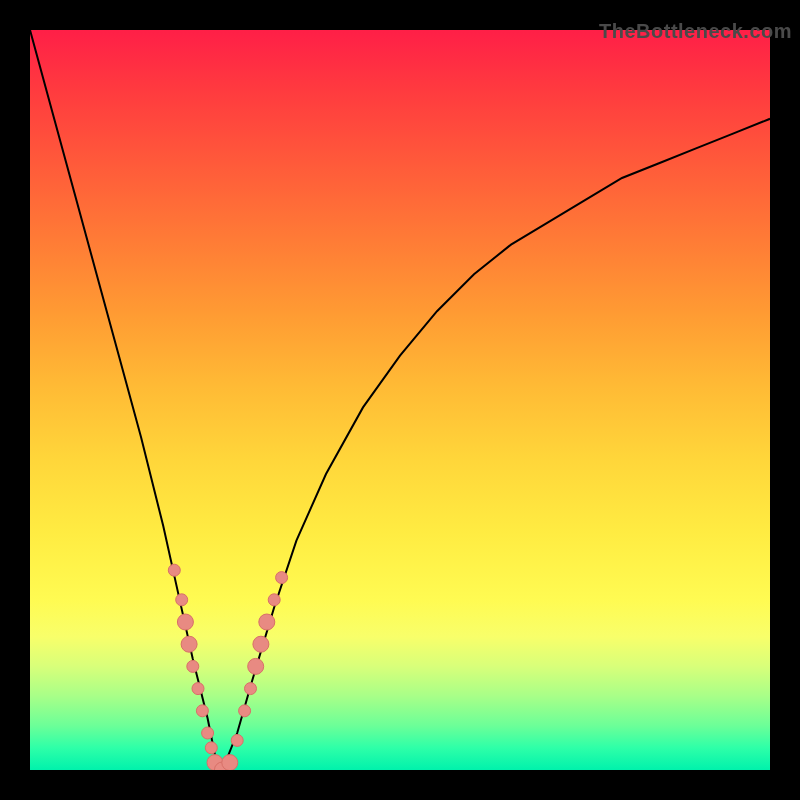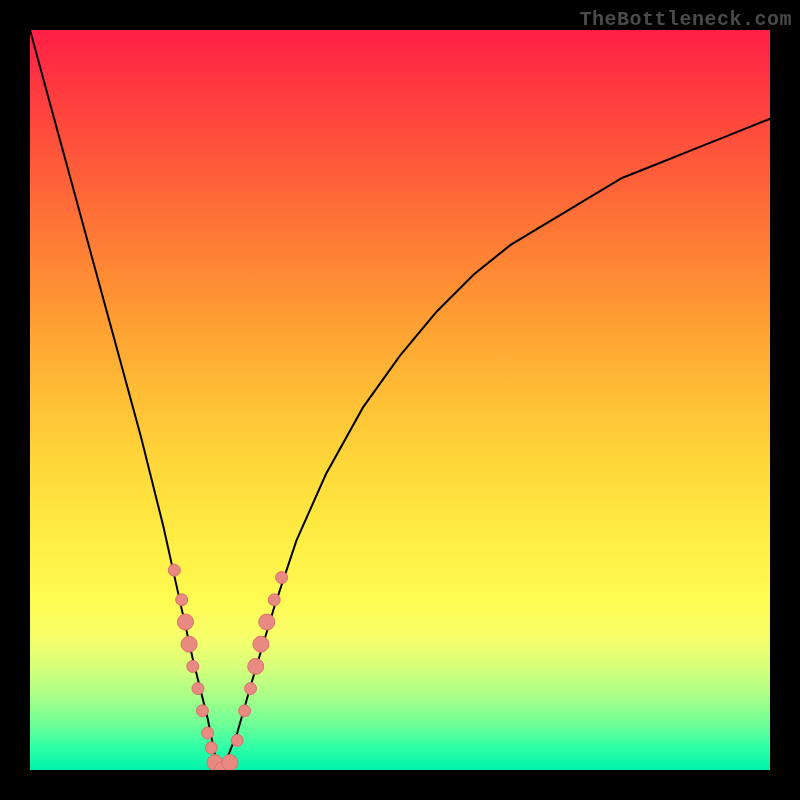--- a/index.html
+++ b/index.html
@@ -28,23 +28,23 @@
       #fffb52 77%,
       #f8ff6a 82%,
       #d8ff7a 86%,
       #a8ff88 90%,
       #6cff98 94%,
       #2effa8 97%,
       #00f2ac 100%);
   }
   .watermark {
     position: absolute;
-    top: 8px;
+    top: 20px;
     right: 8px;
-    font-family: Liberation Mono, monospace;
+    font-family: Liberation Sans, sans-serif;
     font-size: 20px;
     font-weight: bold;
     color: #4a4a4a;
     letter-spacing: 0.5px;
   }
   svg.curve {
     position: absolute;
     left: 0;
     top: 0;
     width: 740px;

